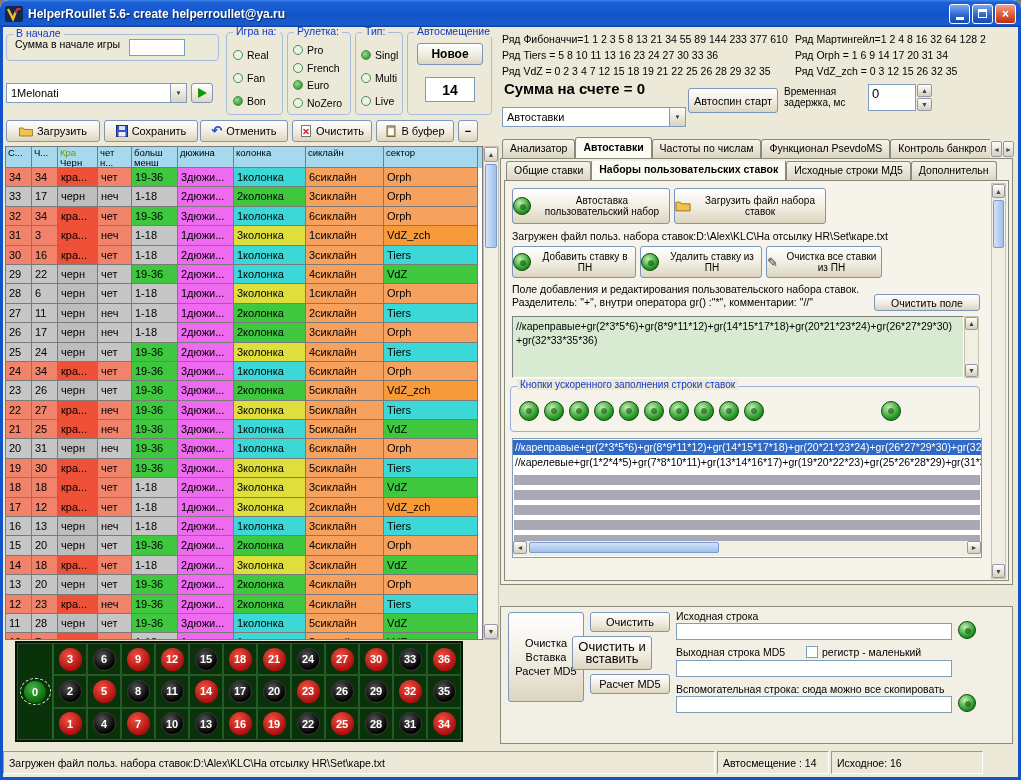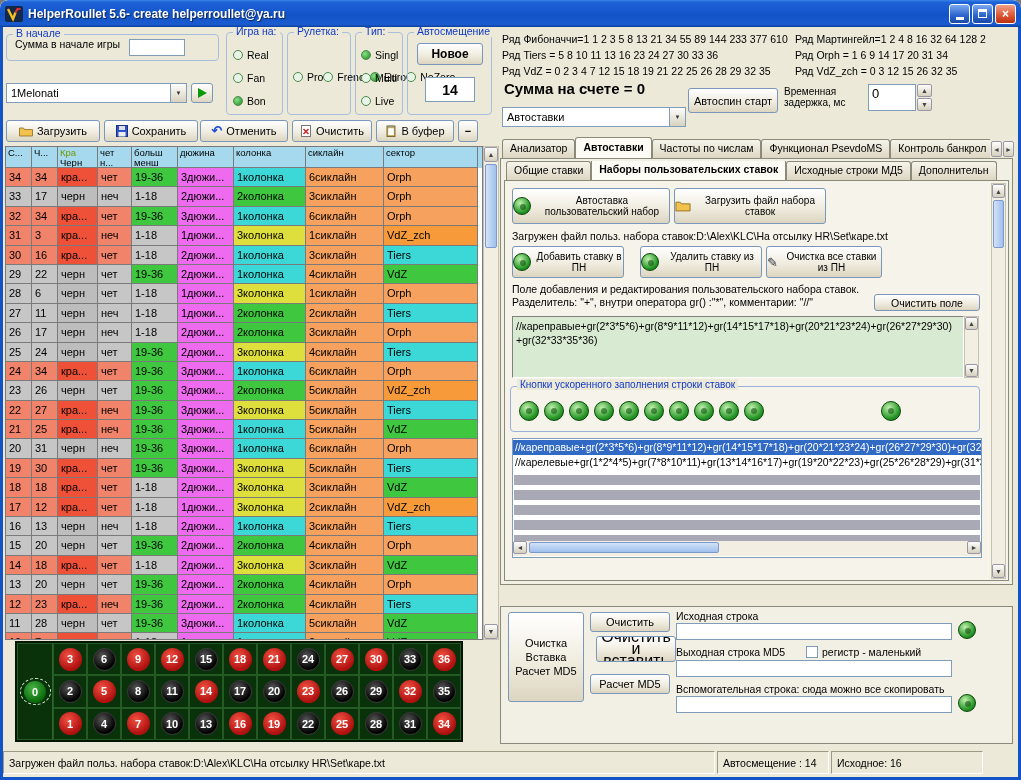--- a/index.html
+++ b/index.html
@@ -137,21 +137,21 @@
           <span class="radio-label">Fan</span>
         </div>
         <div class="radio-item" style="flex: 1 1 0%;">
           <span class="radio-dot sel"></span>
           <span class="radio-label">Bon</span>
         </div>
       </div>
   </div>
   <div class="groupbox" style="left:287px;top:32px;width:64px;height:83px">
     <span class="legend">Рулетка:</span>
-    <div id="radios-wheel" style="position:absolute;left:5px;top:8px;right:2px;bottom:2px;display:flex;">
+    <div id="radios-wheel" style="position:absolute;left:5px;top:8px;right:2px;bottom:2px;display:flex;flex-direction:column">
         <div class="radio-item" style="flex: 1 1 0%;">
           <span class="radio-dot"></span>
           <span class="radio-label">Pro</span>
         </div>
         <div class="radio-item" style="flex: 1 1 0%;">
           <span class="radio-dot"></span>
           <span class="radio-label">French</span>
         </div>
         <div class="radio-item" style="flex: 1 1 0%;">
           <span class="radio-dot sel"></span>
@@ -698,21 +698,21 @@
     <span class="icon-wrap">
         <svg width="16" height="12" viewBox="0 0 14 11">
           <path d="M0.5 10 V2 h4 l1 1.5 h8 V10 z" fill="#f2c14e" stroke="#8a6d1a" stroke-width="0.8"></path>
         </svg>
       </span>
     <span style="flex:1">Загрузить файл набора ставок</span>
   </div>
 
   <div class="lbl" style="left:512px;top:230px">Загружен файл польз. набора ставок:D:\Alex\KLC\На отсылку HR\Set\каре.txt</div>
 
-  <div class="btn" style="left:512px;top:246px;width:112px;height:32px;font-size:10px;line-height:11px">
+  <div class="btn" style="left:512px;top:246px;width:124px;height:32px;font-size:10px;line-height:11px">
     <span class="chip chip-sm"></span>
     <span style="flex:1">Добавить ставку в ПН</span>
   </div>
   <div class="btn" style="left:640px;top:246px;width:122px;height:32px;font-size:10px;line-height:11px">
     <span class="chip chip-sm"></span>
     <span style="flex:1">Удалить ставку из ПН</span>
   </div>
   <div class="btn" style="left:766px;top:246px;width:116px;height:32px;font-size:10px;line-height:11px">
     <span style="font-size:13px;color:#334">✎</span>
     <span style="flex:1">Очистка все ставки из ПН</span>
@@ -765,21 +765,21 @@
     <div class="sb-thumb" style="left:1px;top:16px;width:11px;height:48px"></div>
     <div class="sb-btn" style="left:0;bottom:0;width:13px;height:14px">▼</div>
   </div>
 
   <div class="panel" style="left:500px;top:606px;width:513px;height:138px"></div>
 
   <div class="btn multiline" style="left:508px;top:612px;width:76px;height:90px;line-height:14px">Очистка
 Вставка
 Расчет MD5</div>
   <div class="btn" style="left:590px;top:612px;width:80px;height:20px">Очистить</div>
-  <div class="btn" style="left:596px;top:636px;width:80px;height:26px;font-size:16px;line-height:12px;white-space:normal">Очистить и вставить</div>
+  <div class="btn" style="left:572px;top:636px;width:80px;height:34px;font-size:13px;line-height:12px;white-space:normal">Очистить и вставить</div>
   <div class="btn" style="left:590px;top:674px;width:80px;height:20px">Расчет MD5</div>
 
   <div class="lbl" style="left:676px;top:610px">Исходная строка</div>
   <input class="xpinput" style="left: 676px; top: 623px; width: 276px; height: 17px;" value="">
   <span class="chip chip-sm" style="position:absolute;left:958px;top:621px"></span>
 
   <div class="lbl" style="left:676px;top:646px">Выходная строка MD5</div>
   <span class="cb" style="left:806px;top:646px"></span>
   <div class="lbl" style="left:822px;top:646px">регистр - маленький</div>
   <input class="xpinput" style="left: 676px; top: 660px; width: 276px; height: 17px;" value="">

